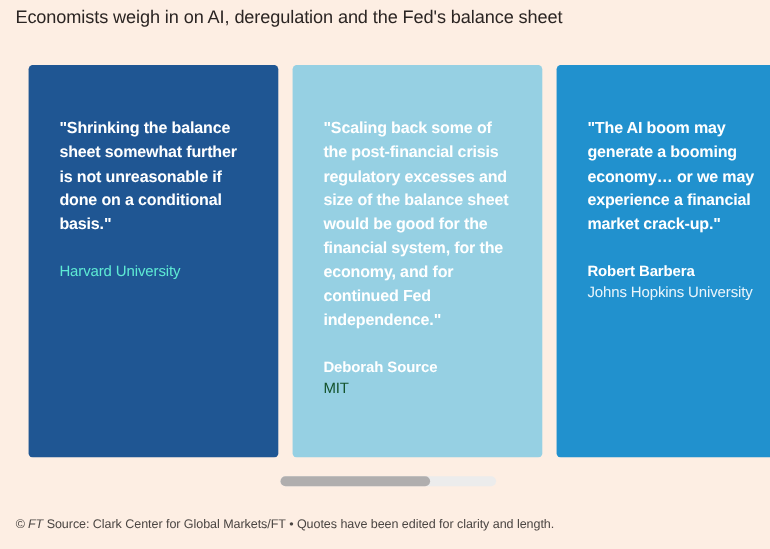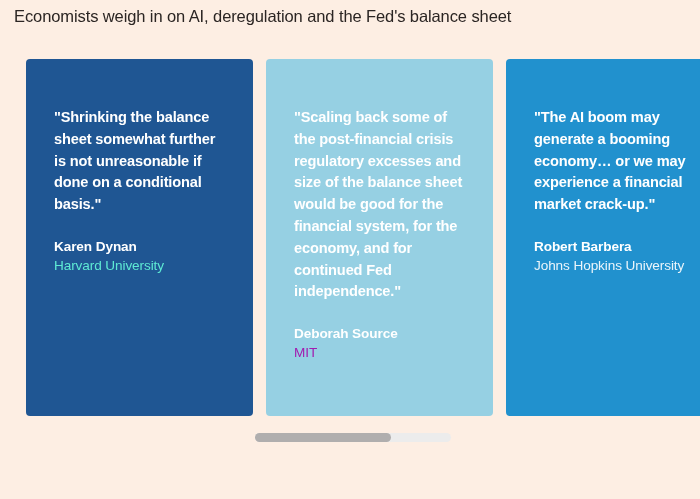--- a/index.html
+++ b/index.html
@@ -87,21 +87,21 @@
   }
   .card-dark {
     background: #1f5693;
     color: #ffffff;
   }
   .card-dark .attr-org { color: #5eead4; }
   .card-light {
     background: #96d0e3;
     color: #ffffff;
   }
-  .card-light .attr-org { color: #a21caf; }
+  .card-light .attr-org { color: #14532d; }
   .card-mid {
     background: #2191ce;
     color: #ffffff;
   }
   .card-mid .attr-org { color: #eaf5fb; }
 
   .scrollbar {
     position: absolute;
     left: 255px;
     top: 433px;
@@ -139,21 +139,20 @@
 <div class="page">
 
   <div class="headline">Economists weigh in on AI, deregulation and the Fed's balance sheet</div>
 
   <div class="carousel-viewport">
     <div class="carousel-track">
 
       <div class="quote-card card-dark">
         <p class="quote-text">"Shrinking the balance sheet somewhat further is not unreasonable if done on a conditional basis."</p>
         <div class="attribution">
-          <span class="attr-name">Karen Dynan</span>
           <span class="attr-org">Harvard University</span>
         </div>
       </div>
 
       <div class="quote-card card-light">
         <p class="quote-text">"Scaling back some of the post-financial crisis regulatory excesses and size of the balance sheet would be good for the financial system, for the economy, and for continued Fed independence."</p>
         <div class="attribution">
           <span class="attr-name">Deborah Source</span>
           <span class="attr-org">MIT</span>
         </div>
@@ -167,14 +166,18 @@
         </div>
       </div>
 
     </div>
   </div>
 
   <div class="scrollbar">
     <div class="scrollbar-thumb"></div>
   </div>
 
+  <div class="footer">
+    <span class="ft-mark">© FT</span>
+    <span>Source: Clark Center for Global Markets/FT • Quotes have been edited for clarity and length.</span>
+  </div>
 
 </div>
 
 </body></html>

